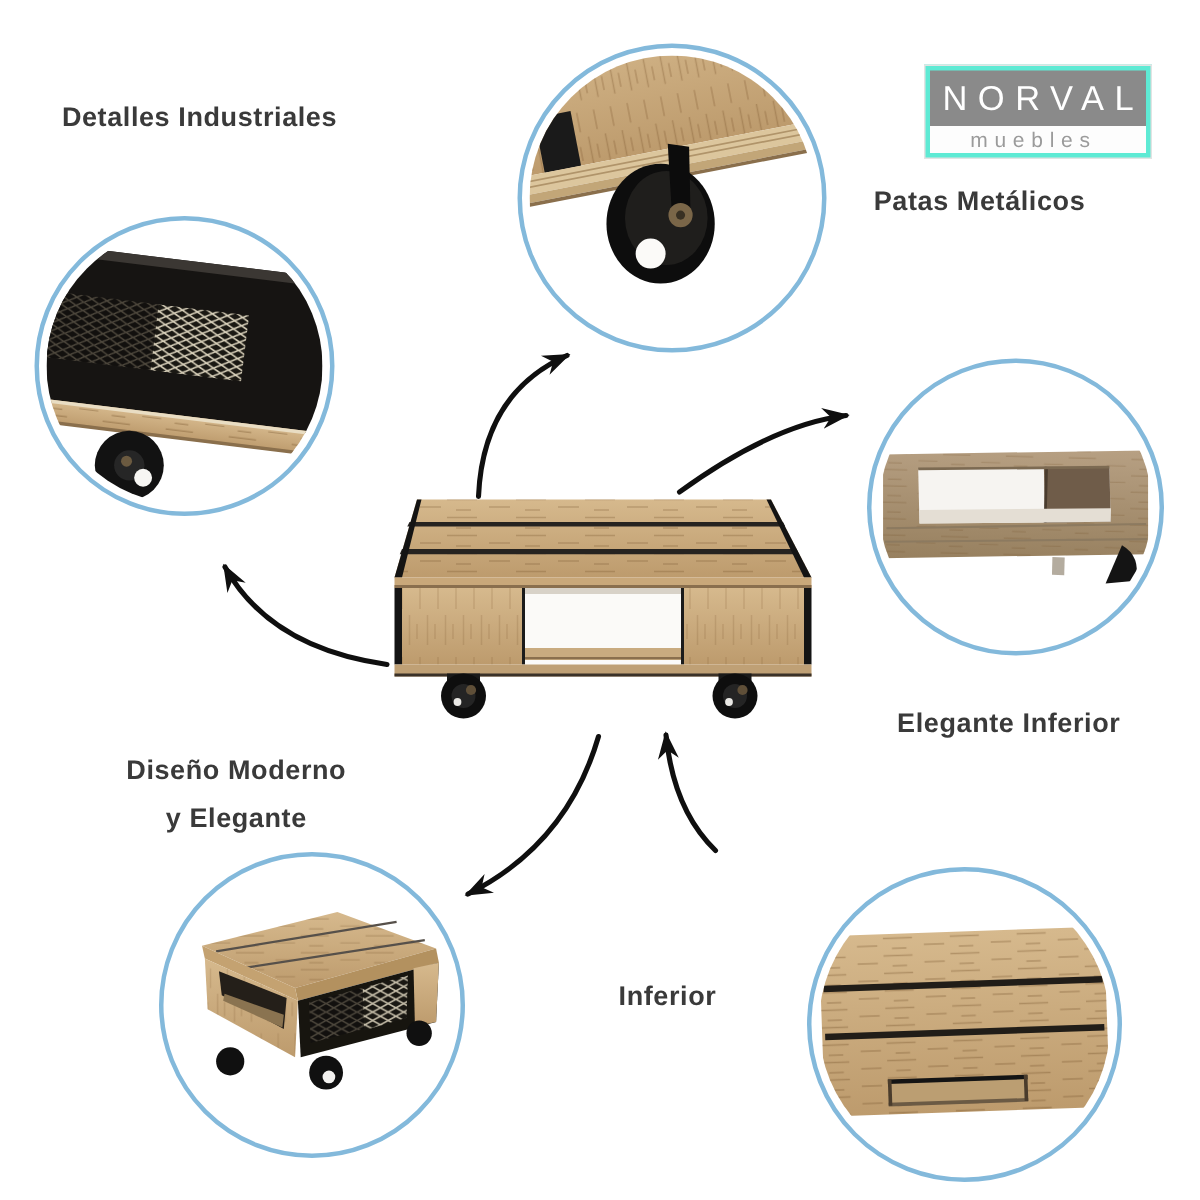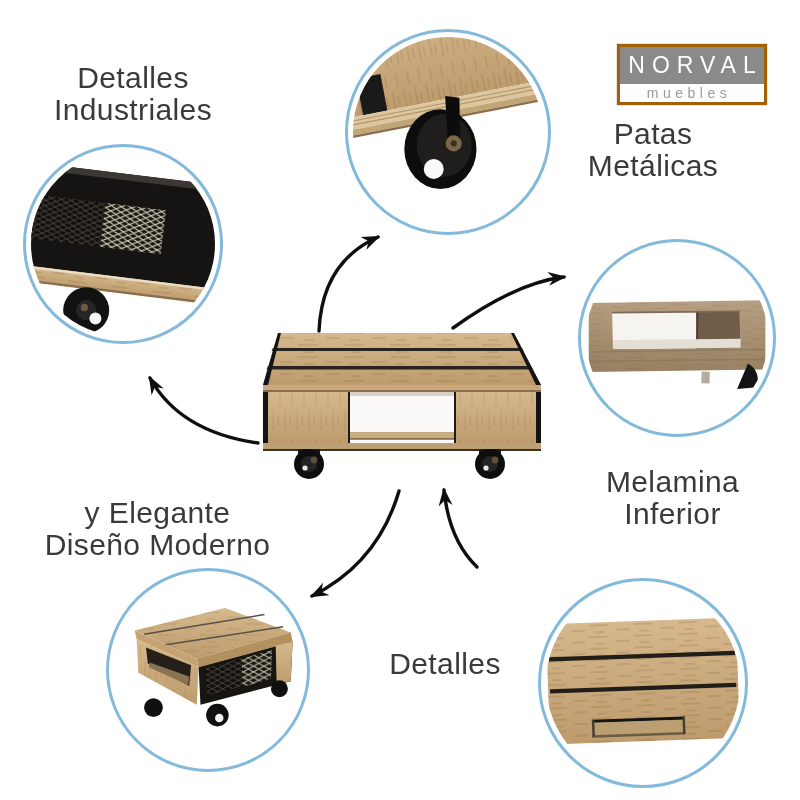--- a/index.html
+++ b/index.html
@@ -4,31 +4,31 @@
 <style>
   :root{
     --bg:#ffffff; --ring:#83b9db; --text:#3a3a3a; --arrow:#0f0f0f;
     --logo-gray:#8a8a8a; --logo-sub:#9b9b9b;
   }
   *{margin:0;padding:0;box-sizing:border-box;}
   html,body{background:#fff;}
   .stage{position:relative;width:800px;height:800px;background:var(--bg);
          font-family:"Liberation Sans",sans-serif;overflow:hidden;}
   
-  .feat-label{position:absolute;color:var(--text);font-size:30px;line-height:32px;
-              text-align:center;letter-spacing:.4px;font-weight:400;}
+  .feat-label{position:absolute;color:var(--text);font-size:18px;line-height:32px;
+              text-align:center;letter-spacing:.4px;font-weight:700;}
   .lbl-industrial{left:10px;top:62px;width:246px;}
   .lbl-legs{left:545px;top:118px;width:216px;}
   .lbl-space{left:560px;top:466px;width:225px;}
   .lbl-cover{left:350px;top:648px;width:190px;}
   .lbl-design{left:40px;top:497px;width:235px;}
   .feat-label span{display:block;}
   
   .logo{position:absolute;left:616px;top:43px;width:152px;border:1px solid #e3e3e3;
-        background:#a16207;padding:3px;}
+        background:#5eead4;padding:3px;}
   .logo-main{background:var(--logo-gray);color:#ffffff;text-align:center;
              font-size:23px;font-weight:300;letter-spacing:7px;line-height:37px;
              text-indent:7px;}
   .logo-sub{color:var(--logo-sub);text-align:center;font-size:14px;
             letter-spacing:4.5px;line-height:18px;padding-right:6px;background:#fdfdfd;}
   
   .circle{position:absolute;border:3px solid var(--ring);border-radius:50%;
           background:#fff;padding:5px;}
   .circle .ph{width:100%;height:100%;border-radius:50%;overflow:hidden;background:#fff;}
   .circle svg{display:block;width:100%;height:100%;}
@@ -78,31 +78,31 @@
 
   <div class="logo">
     <div class="logo-main">NORVAL</div>
     <div class="logo-sub">muebles</div>
   </div>
 
   <div class="feat-label lbl-industrial">
     <span>Detalles Industriales</span>
   </div>
   <div class="feat-label lbl-legs">
-    <span>Patas Metálicas</span>
+    <span>Patas Metálicos</span>
   </div>
   <div class="feat-label lbl-space">
-    <span>Melamina Inferior</span>
+    <span>Elegante Inferior</span>
   </div>
   <div class="feat-label lbl-cover">
-    <span>Detalles</span>
+    <span>Inferior</span>
   </div>
   <div class="feat-label lbl-design">
+    <span>Diseño Moderno</span>
     <span>y Elegante</span>
-    <span>Diseño Moderno</span>
   </div>
 
   <div class="circle c-industrial">
     <div class="ph">
         <svg viewBox="0 0 200 200">
       <rect width="200" height="200" fill="#ffffff"></rect>
       <g transform="rotate(7 100 100)">
         <rect x="-15" y="24" width="230" height="114" fill="#161412"></rect>
         <rect x="-15" y="24" width="230" height="7" fill="#3b3733"></rect>
         <rect x="-8" y="58" width="148" height="48" fill="url(#meshD)"></rect>

